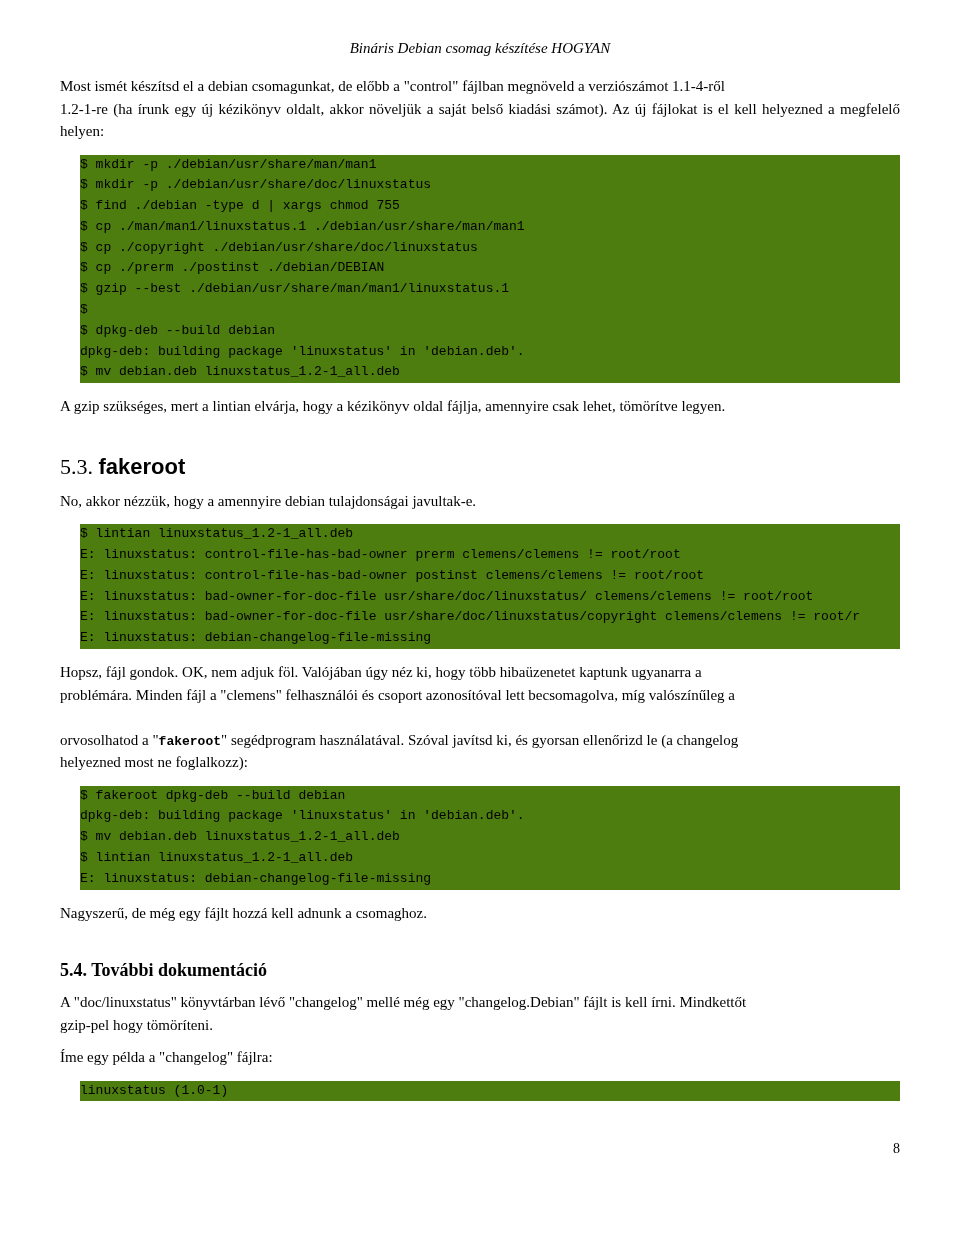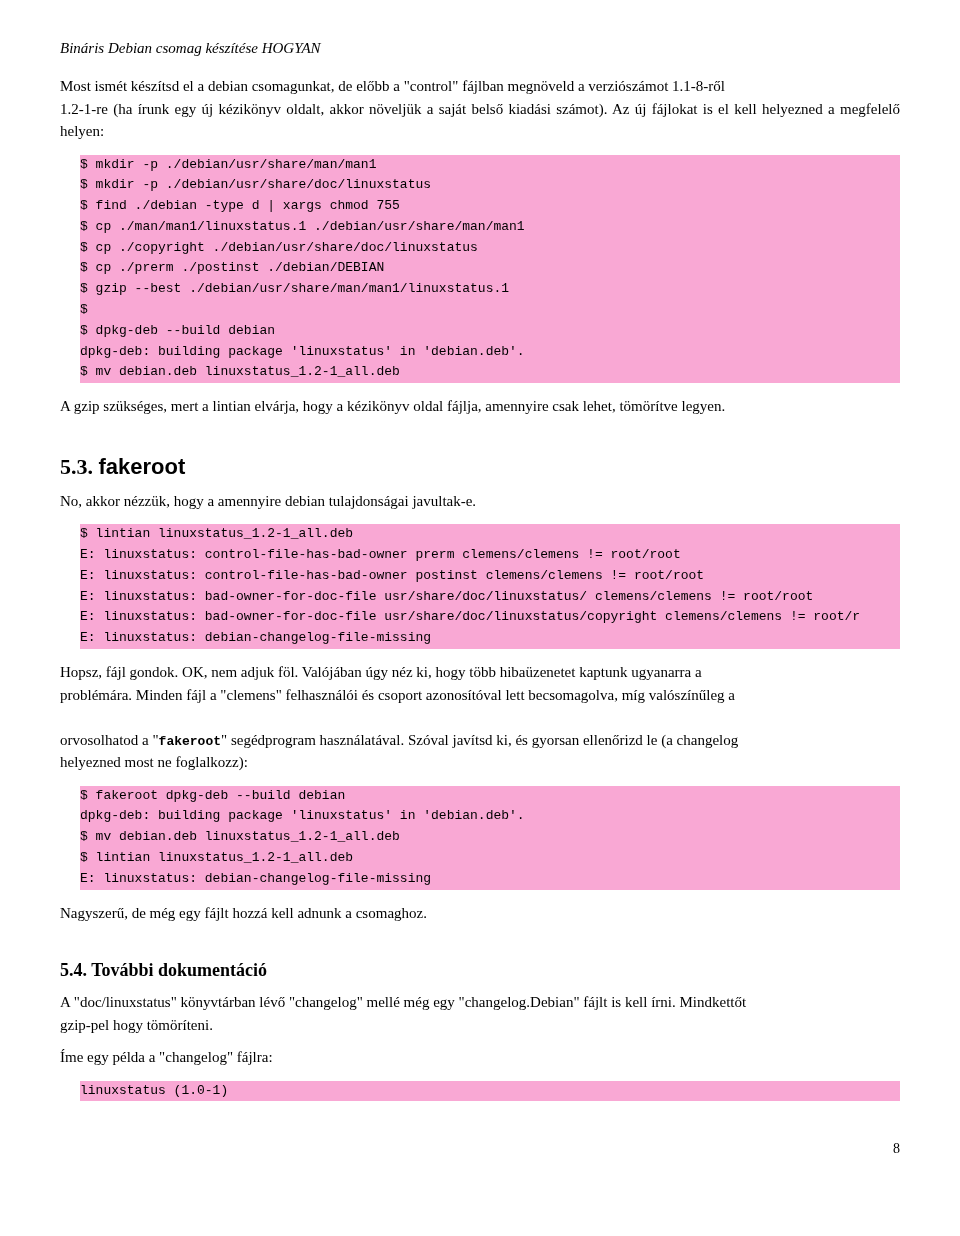--- a/index.html
+++ b/index.html
@@ -12,51 +12,51 @@
       background: #ffffff;
       font-family: "Times New Roman", Times, serif;
       font-size: 15px;
       color: #000000;
       padding: 40px 60px 60px 60px;
       max-width: 960px;
       margin: 0 auto;
     }
 
     .page-header {
-      text-align: left;
+      text-align: center;
       font-style: italic;
       font-size: 15px;
       margin-bottom: 18px;
     }
 
     .body-text {
       font-size: 15px;
       line-height: 1.5;
       margin-bottom: 10px;
       text-align: justify;
     }
 
     .code-block {
       font-family: "Courier New", Courier, monospace;
       font-size: 13px;
       line-height: 1.6;
-      background: #f9a8d4;
+      background: #4d7c0f;
       margin: 12px 0 12px 20px;
       white-space: pre;
     }
 
     .section-heading {
       font-size: 22px;
       font-weight: bold;
       margin-top: 36px;
       margin-bottom: 10px;
     }
 
     .section-heading .section-number {
-      font-weight: bold;
+      font-weight: normal;
     }
 
     .section-heading .section-title {
       font-family: "Arial", sans-serif;
       font-weight: bold;
     }
 
     .subsection-heading {
       font-size: 18px;
       font-weight: bold;
@@ -78,21 +78,21 @@
     }
   </style>
 </head>
 <body>
 
 <div class="page-header">
   <span>Bináris Debian csomag készítése HOGYAN</span>
 </div>
 
 <p class="body-text">
-  <span>Most ismét készítsd el a debian csomagunkat, de előbb a "control" fájlban megnöveld a verziószámot 1.1-8-ről</span>
+  <span>Most ismét készítsd el a debian csomagunkat, de előbb a "control" fájlban megnöveld a verziószámot 1.1-4-ről</span>
   <br>
   <span>1.2-1-re (ha írunk egy új kézikönyv oldalt, akkor növeljük a saját belső kiadási számot). Az új fájlokat is el kell helyezned a megfelelő helyen:</span>
 </p>
 
 <div class="code-block">$ mkdir -p ./debian/usr/share/man/man1
 $ mkdir -p ./debian/usr/share/doc/linuxstatus
 $ find ./debian -type d | xargs chmod 755
 $ cp ./man/man1/linuxstatus.1 ./debian/usr/share/man/man1
 $ cp ./copyright ./debian/usr/share/doc/linuxstatus
 $ cp ./prerm ./postinst ./debian/DEBIAN

